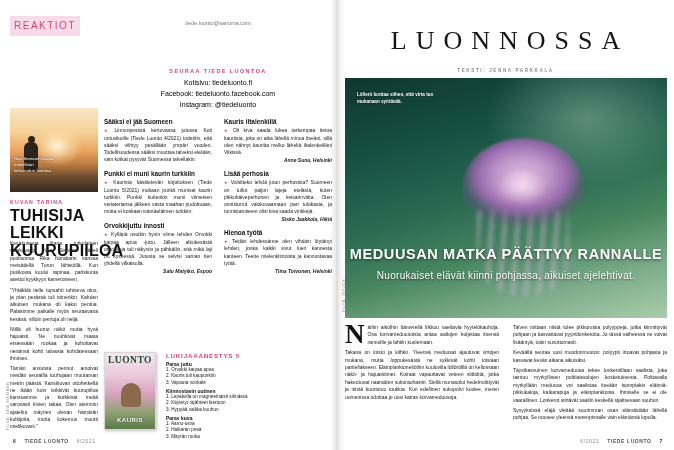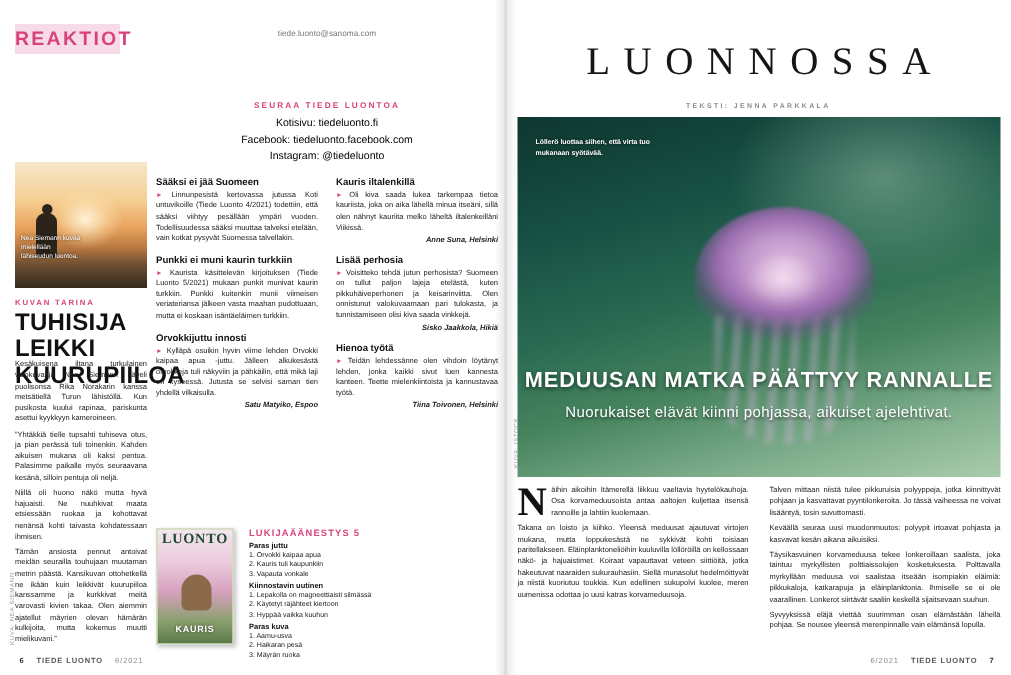--- a/index.html
+++ b/index.html
@@ -7,21 +7,21 @@
   body{font-family:"Liberation Sans", sans-serif;color:#1a1a1a;}
   .spread{position:relative;width:674px;height:450px;background:#ffffff;}
   .page{position:absolute;top:0;height:450px;}
   .page-left{left:0;width:337px;}
   .page-right{left:337px;width:337px;}
   .spine{position:absolute;left:330px;top:0;width:14px;height:450px;z-index:6;pointer-events:none;
     background:linear-gradient(90deg,rgba(0,0,0,0) 0%,rgba(0,0,0,0.08) 40%,rgba(0,0,0,0.16) 50%,rgba(0,0,0,0.08) 60%,rgba(0,0,0,0) 100%);}
 
   
   .section-tag{position:absolute;left:10px;top:16px;width:70px;height:20px;background:#f8dbe8;
-    color:#d8437c;font-size:13px;font-weight:bold;letter-spacing:1.5px;text-align:center;line-height:20px;}
+    color:#d8437c;font-size:10px;font-weight:normal;letter-spacing:1.5px;text-align:center;line-height:20px;}
   .email{position:absolute;left:104px;top:20px;width:228px;text-align:center;font-size:5.5px;color:#777;}
 
   .sunset{position:absolute;left:10px;top:108px;width:88px;height:84px;overflow:hidden;
     background:linear-gradient(180deg,#f6e7c9 0%,#f5cf94 30%,#e8a35d 52%,#b97840 68%,#6b4e33 82%,#35291c 100%);}
   .sun-glow{position:absolute;left:22px;top:18px;width:50px;height:40px;border-radius:50%;
     background:radial-gradient(closest-side,rgba(255,246,220,0.95),rgba(255,230,180,0.4) 60%,rgba(255,230,180,0) 100%);}
   .person{position:absolute;left:14px;top:34px;width:14px;height:30px;background:#2c241a;border-radius:6px 6px 2px 2px;}
   .person-head{position:absolute;left:18px;top:28px;width:7px;height:7px;border-radius:50%;background:#2c241a;}
   .sunset-caption{position:absolute;left:4px;bottom:18px;width:42px;color:#fff;font-size:4.4px;line-height:1.35;
     text-shadow:0 0 2px rgba(0,0,0,0.8);}

